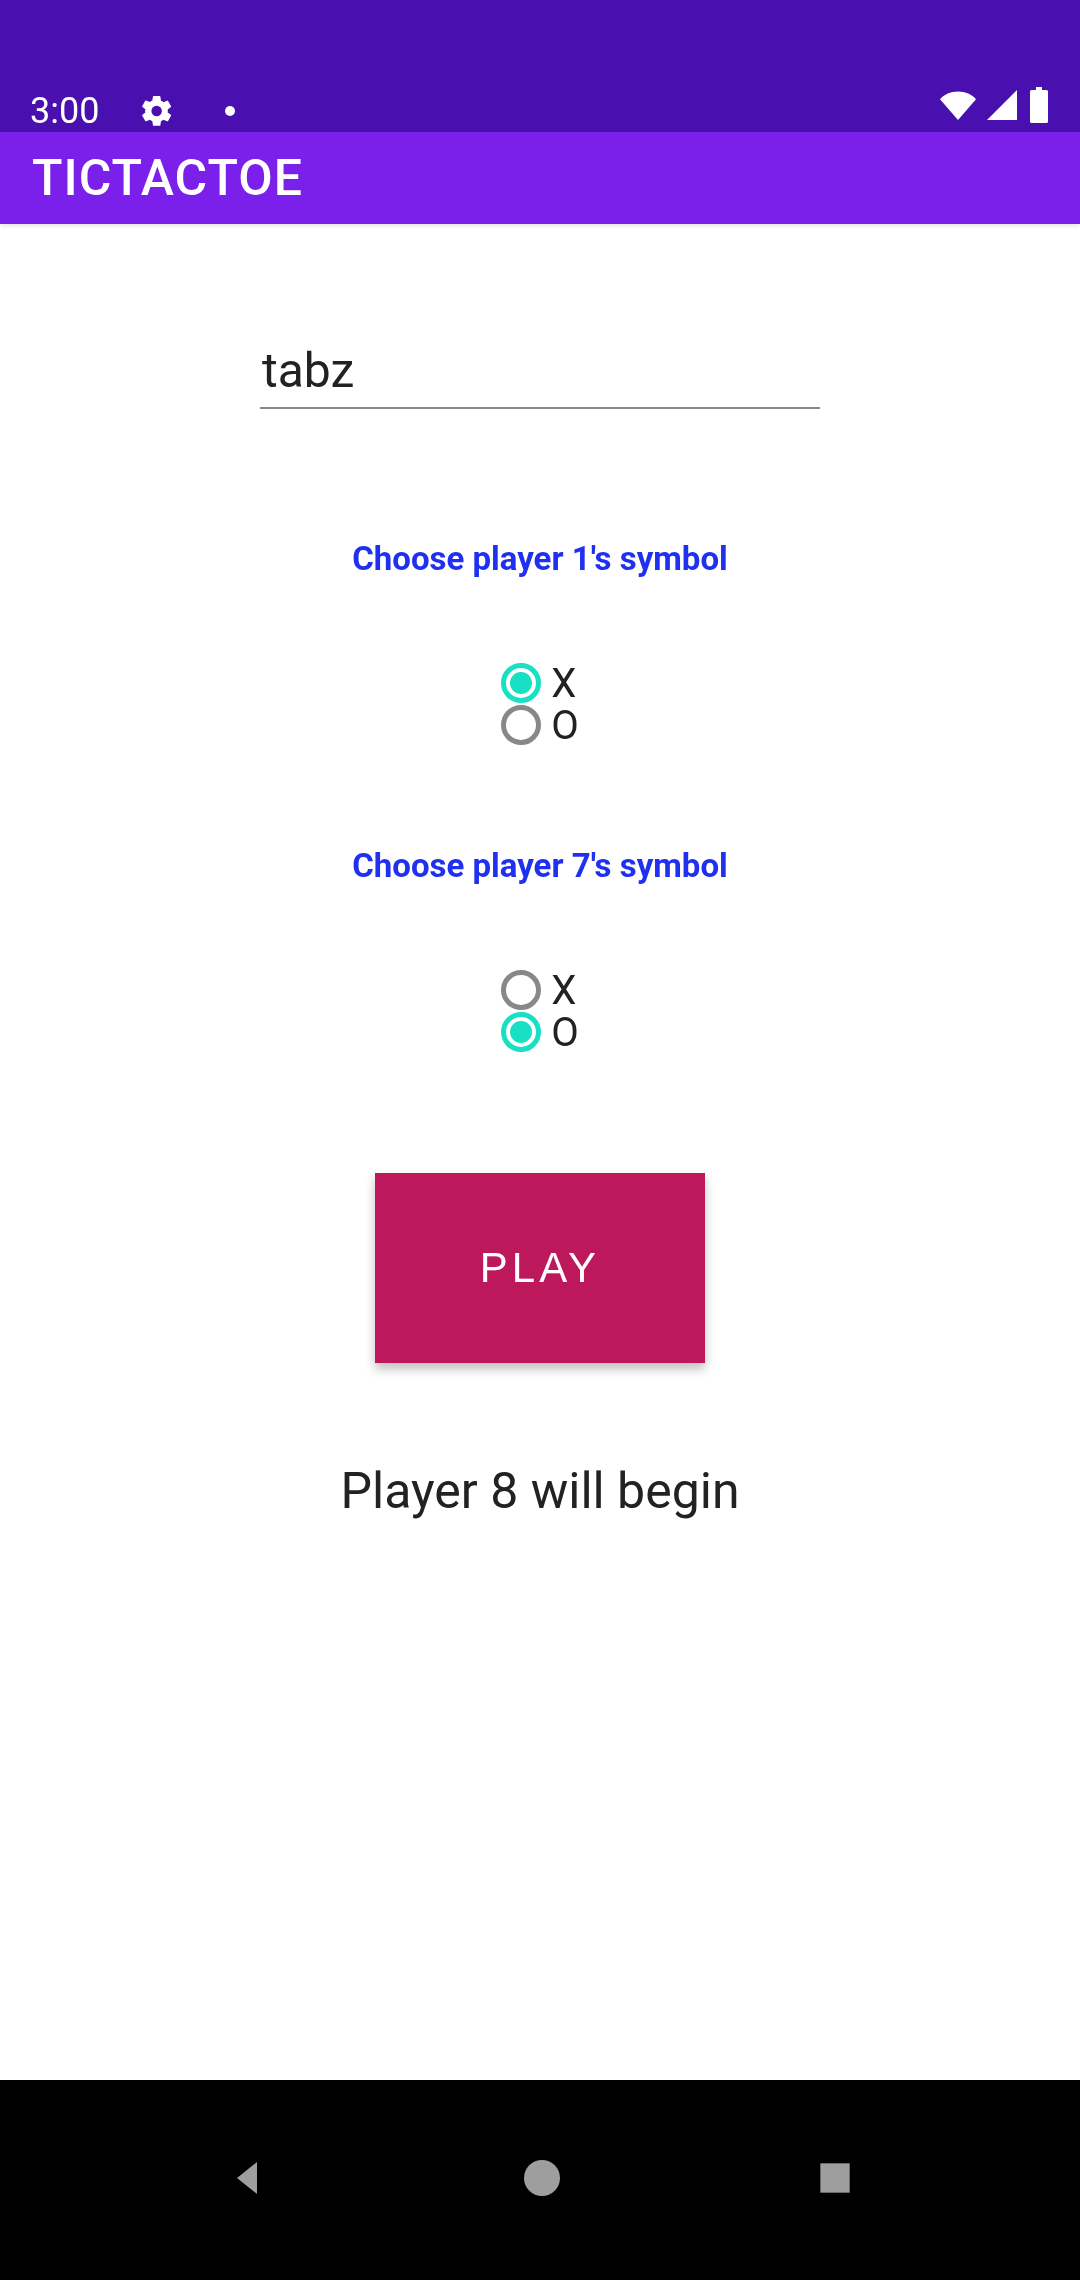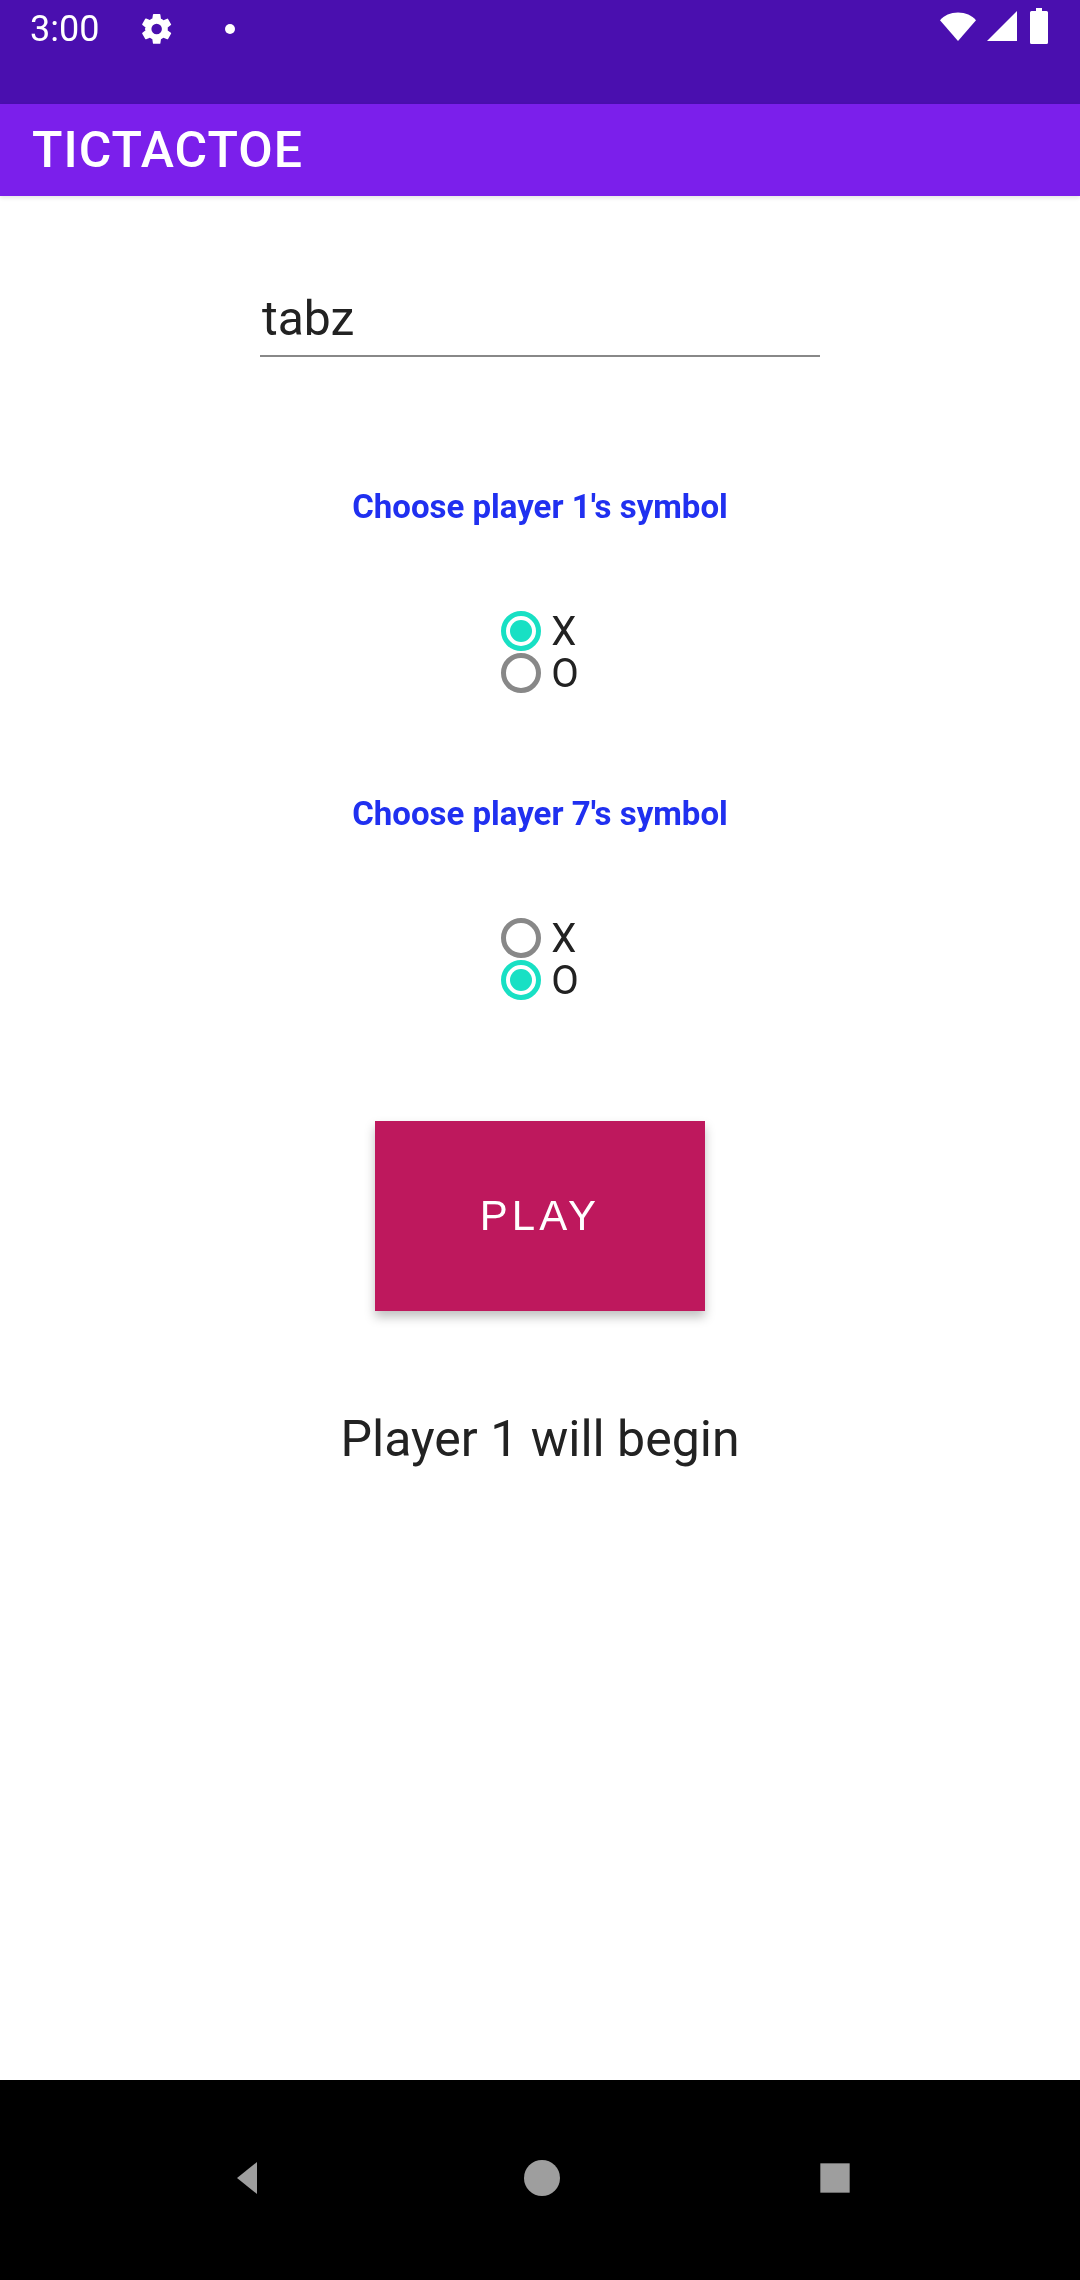--- a/index.html
+++ b/index.html
@@ -6,25 +6,25 @@
     body {
       width: 1080px;
       height: 2280px;
       font-family: Roboto, Arial, sans-serif;
       background: #ffffff;
       display: flex;
       flex-direction: column;
       overflow: hidden;
     }
     .status-bar {
-      height: 104px;
+      height: 132px;
       background: #4A0FAF;
       display: flex;
-      align-items: flex-start;
-      padding: 8px 30px;
+      align-items: flex-end;
+      padding: 0 30px;
       color: #ffffff;
       font-size: 36px;
     }
     .status-left {
       display: flex;
       align-items: center;
       gap: 20px;
     }
     .status-right {
       margin-left: auto;
@@ -47,21 +47,21 @@
       color: #ffffff;
       font-size: 50px;
       font-weight: 500;
       letter-spacing: 1px;
     }
     .content {
       flex: 1;
       display: flex;
       flex-direction: column;
       align-items: center;
-      padding-top: 90px;
+      padding-top: 114px;
     }
     .text-field-wrap {
       width: 560px;
       margin-bottom: 130px;
       position: relative;
     }
     .text-field {
       width: 100%;
       border: none;
       border-bottom: 2px solid #888;
@@ -209,21 +209,21 @@
       <span class="radio-label">X</span>
     </div>
     <div class="radio-row">
       <span class="radio checked"></span>
       <span class="radio-label">O</span>
     </div>
   </div>
 
   <button class="play-button">PLAY</button>
 
-  <div class="status-text">Player 1 will begin</div>
+  <div class="status-text">Player 8 will begin</div>
 
 </div>
 
 <div class="nav-bar">
   <span class="nav-icon">
     <svg width="48" height="48" viewBox="0 0 24 24" fill="#9E9E9E">
         <path d="M17 4 L7 12 L17 20 Z"></path>
       </svg>
   </span>
   <span class="nav-icon">

